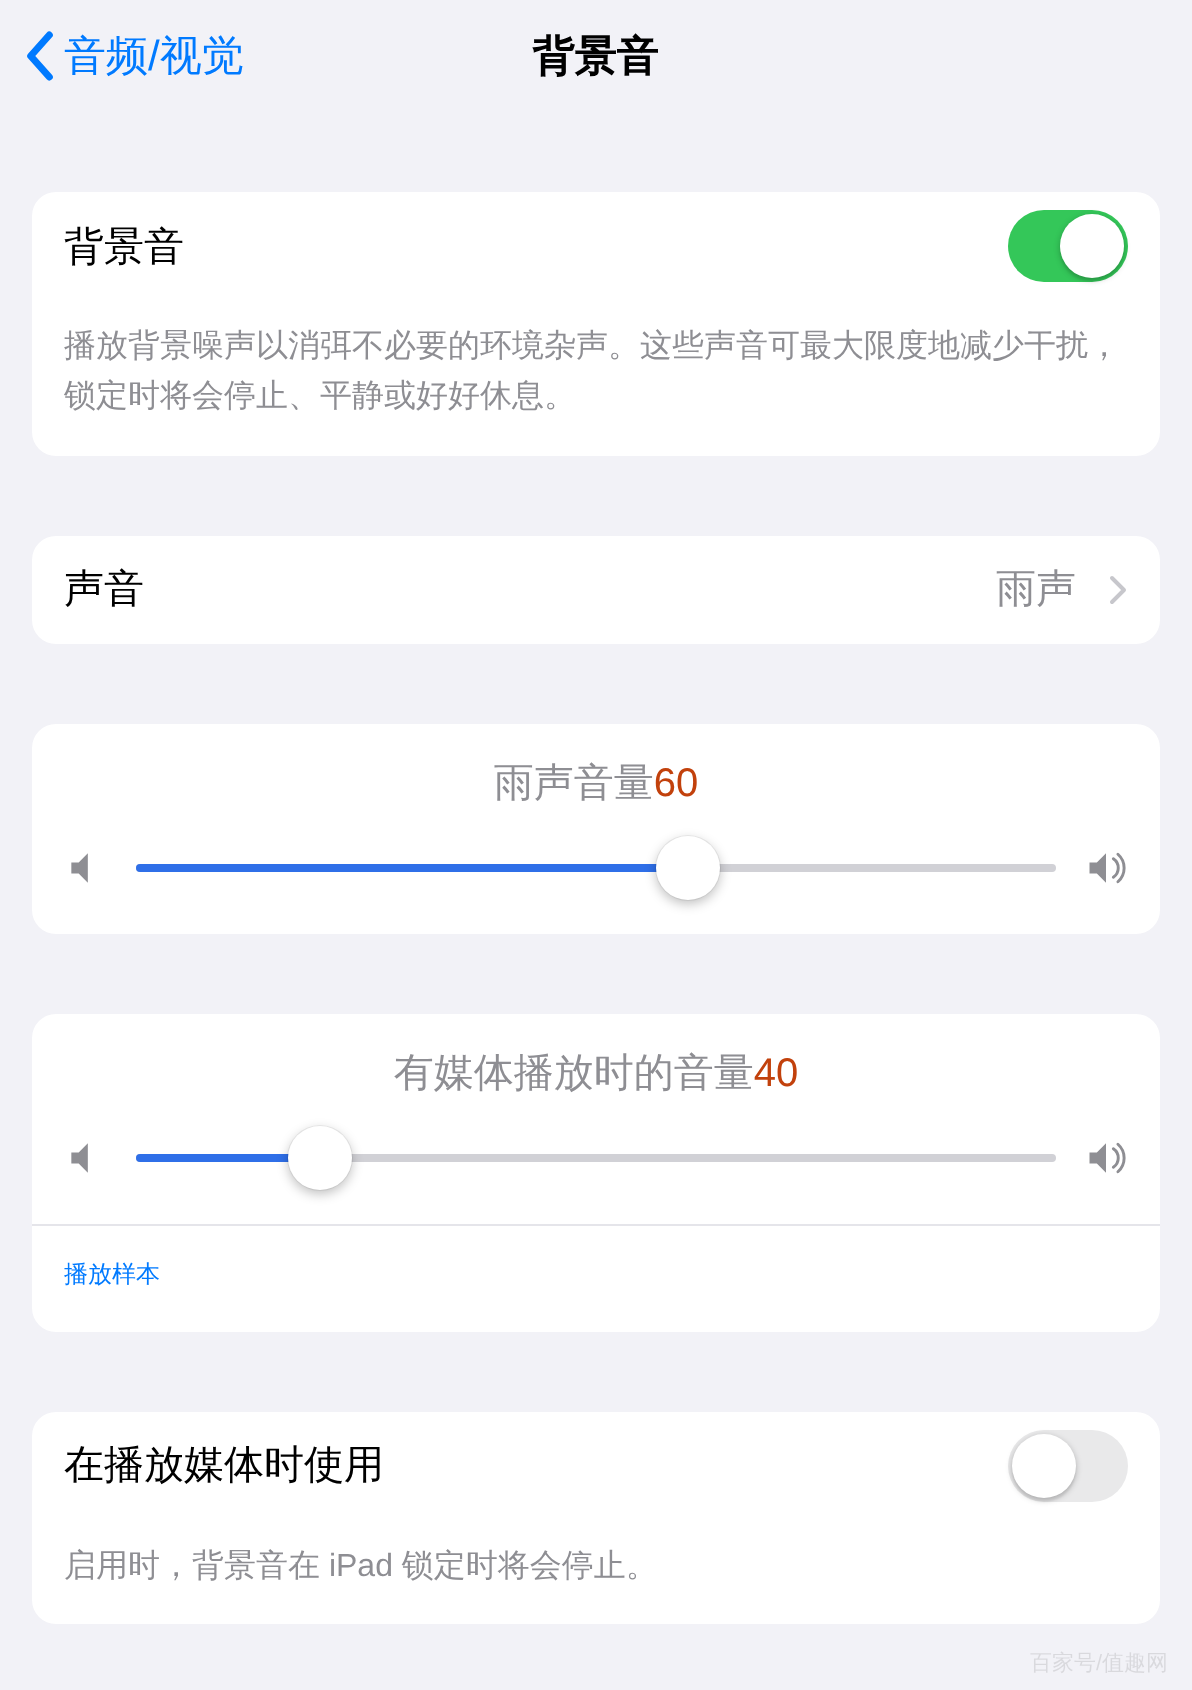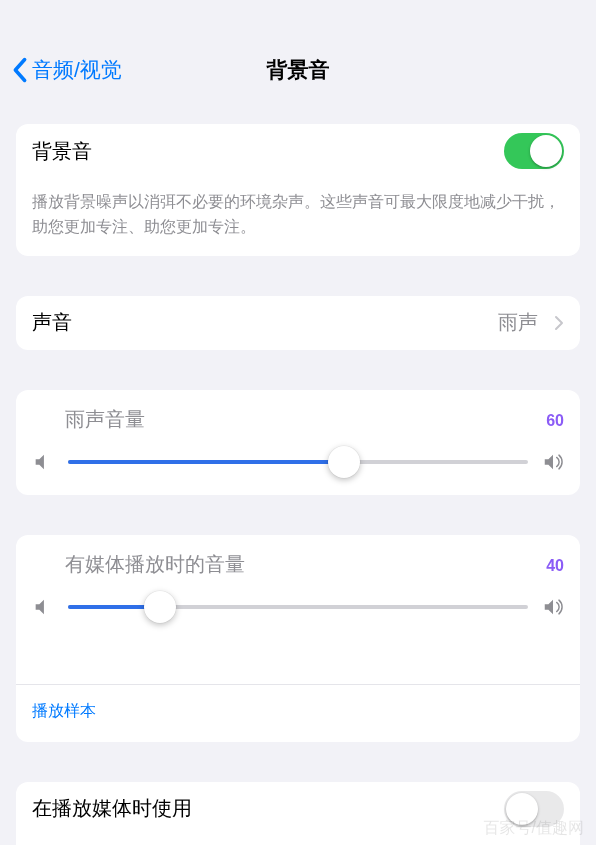--- a/index.html
+++ b/index.html
@@ -6,25 +6,24 @@
     html, body { width: 596px; height: 845px; }
     body {
       font-family: -apple-system, "Helvetica Neue", sans-serif;
       background: #f2f2f7;
       color: #000;
       -webkit-font-smoothing: antialiased;
     }
     .navbar {
       height: 56px;
       display: flex;
-      align-items: flex-end;
+      align-items: center;
       position: relative;
       background: #f2f2f7;
       padding: 0 10px;
-      margin-top: 28px;
     }
     .back {
       display: flex;
       align-items: center;
       color: #007aff;
       font-size: 21px;
       cursor: pointer;
       gap: 2px;
     }
     .back svg { width: 20px; height: 28px; }
@@ -76,28 +75,27 @@
       border-radius: 16px;
       background: #fff;
       top: 2px;
       box-shadow: 0 1px 3px rgba(0,0,0,.25), 0 2px 1px rgba(0,0,0,.05);
     }
     .switch.on .knob { right: 2px; }
     .switch.off .knob { left: 2px; }
     .slider-block { padding: 16px 16px 22px; }
     .slider-head {
       display: flex;
-      justify-content: space-between;
+      justify-content: center;
       align-items: baseline;
       font-size: 20px;
       color: #8e8e93;
       margin-bottom: 18px;
-      margin-left: 33px;
-    }
-    .slider-head .num { font-size: 16px; color:#8b5cf6;font-weight:bold;}
+    }
+    .slider-head .num { font-size: 20px; color:#c2410c;}
     .slider-row {
       display: flex;
       align-items: center;
       gap: 14px;
     }
     .vol-icon { width: 22px; height: 22px; color:#8e8e93; flex-shrink:0; }
     .track {
       flex: 1;
       height: 4px;
       background: #d1d1d6;
@@ -116,30 +114,29 @@
       width: 32px; height: 32px;
       background: #fff;
       border-radius: 16px;
       top: 50%;
       transform: translate(-50%, -50%);
       box-shadow: 0 2px 6px rgba(0,0,0,.25), 0 0 0 .5px rgba(0,0,0,.06);
     }
     .link-row {
       padding: 16px 16px 20px;
       color: #007aff;
-      font-size: 16px;
+      font-size: 12px;
       cursor: pointer;
       border-top: 1px solid #e5e5ea;
-      margin-top: 44px;
     }
     .watermark {
       position: fixed;
       right: 12px; bottom: 6px;
       color: rgba(0,0,0,.10);
-      font-size: 16px;
+      font-size: 11px;
       font-weight: 500;
       pointer-events:none;
     }
   </style>
 </head>
 <body>
 
 <div class="navbar">
   <div class="back">
     <svg viewBox="0 0 14 24" fill="none" stroke="currentColor" stroke-width="3" stroke-linecap="round" stroke-linejoin="round">
@@ -152,21 +149,21 @@
 
 <div class="content">
 
   <div class="group">
     <div class="row">
       <div class="label">背景音</div>
       <div class="switch on">
           <div class="knob"></div>
         </div>
     </div>
-    <div class="footer">播放背景噪声以消弭不必要的环境杂声。这些声音可最大限度地减少干扰，助您更加专注、助您更加专注。</div>
+    <div class="footer">播放背景噪声以消弭不必要的环境杂声。这些声音可最大限度地减少干扰，锁定时将会停止、平静或好好休息。</div>
   </div>
 
   <div class="group">
     <div class="row">
       <div class="label">声音</div>
       <div class="value">
         <span>雨声</span>
         <svg class="chevron" width="10" height="16" viewBox="0 0 10 16" fill="none" stroke="currentColor" stroke-width="2" stroke-linecap="round" stroke-linejoin="round">
             <polyline points="2,2 8,8 2,14"></polyline>
           </svg>

